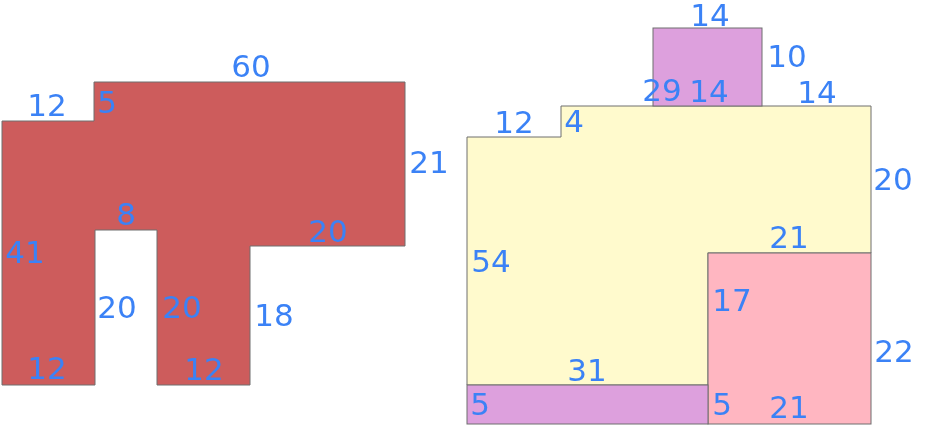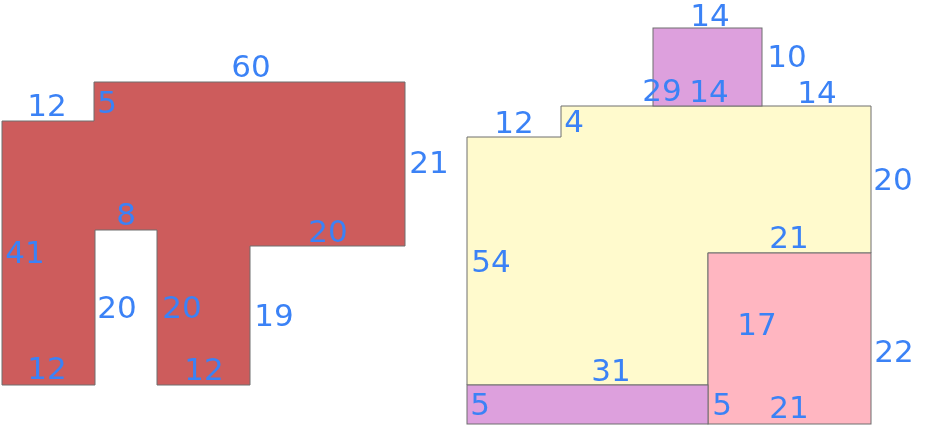--- a/index.html
+++ b/index.html
@@ -49,33 +49,33 @@
   <div>
       <div class="dim-label" style="left: 251px; top: 66px;">60</div>
       <div class="dim-label" style="left: 47px; top: 105px;">12</div>
       <div class="dim-label" style="left: 107px; top: 102px;">5</div>
       <div class="dim-label" style="left: 429px; top: 162px;">21</div>
       <div class="dim-label" style="left: 328px; top: 231px;">20</div>
       <div class="dim-label" style="left: 126px; top: 214px;">8</div>
       <div class="dim-label" style="left: 25px; top: 252px;">41</div>
       <div class="dim-label" style="left: 117px; top: 307px;">20</div>
       <div class="dim-label" style="left: 182px; top: 307px;">20</div>
-      <div class="dim-label" style="left: 274px; top: 315px;">19</div>
+      <div class="dim-label" style="left: 274px; top: 315px;">18</div>
       <div class="dim-label" style="left: 47px; top: 368px;">12</div>
       <div class="dim-label" style="left: 204px; top: 369px;">12</div>
       <div class="dim-label" style="left: 710px; top: 15px;">14</div>
       <div class="dim-label" style="left: 787px; top: 56px;">10</div>
       <div class="dim-label" style="left: 662px; top: 90px;">29</div>
       <div class="dim-label" style="left: 709px; top: 91px;">14</div>
       <div class="dim-label" style="left: 817px; top: 92px;">14</div>
       <div class="dim-label" style="left: 514px; top: 122px;">12</div>
       <div class="dim-label" style="left: 574px; top: 121px;">4</div>
       <div class="dim-label" style="left: 893px; top: 179px;">20</div>
       <div class="dim-label" style="left: 789px; top: 237px;">21</div>
       <div class="dim-label" style="left: 491px; top: 261px;">54</div>
-      <div class="dim-label" style="left: 587px; top: 370px; margin-left: 24px;">31</div>
-      <div class="dim-label" style="left: 732px; top: 324px; margin-left: 25px;">17</div>
+      <div class="dim-label" style="left: 587px; top: 370px;">31</div>
+      <div class="dim-label" style="left: 732px; top: 300px;">17</div>
       <div class="dim-label" style="left: 894px; top: 351px;">22</div>
       <div class="dim-label" style="left: 789px; top: 407px;">21</div>
       <div class="dim-label" style="left: 480px; top: 404px;">5</div>
       <div class="dim-label" style="left: 722px; top: 404px;">5</div>
     </div>
 </div>
 
 </body></html>

